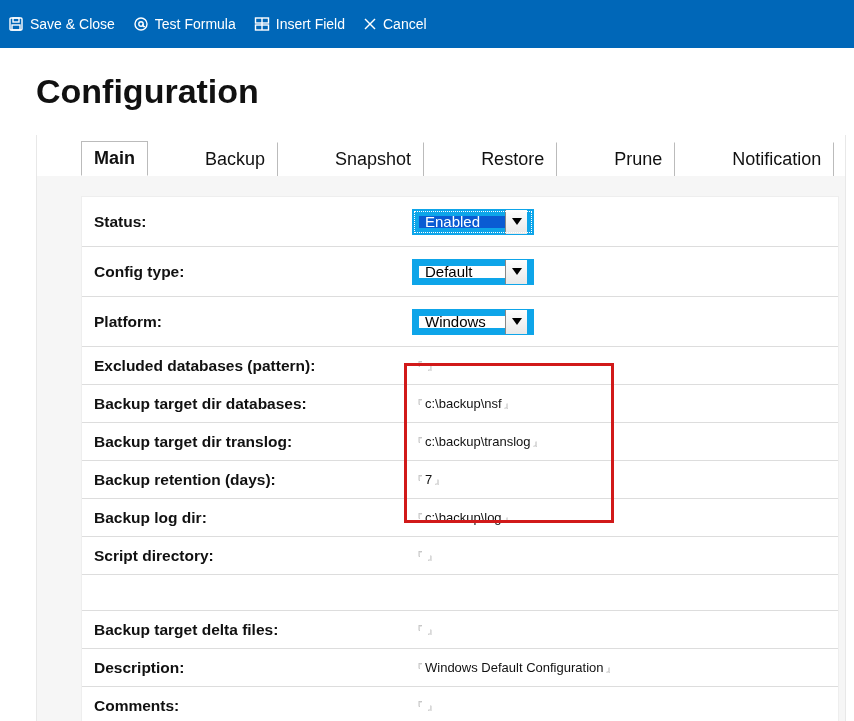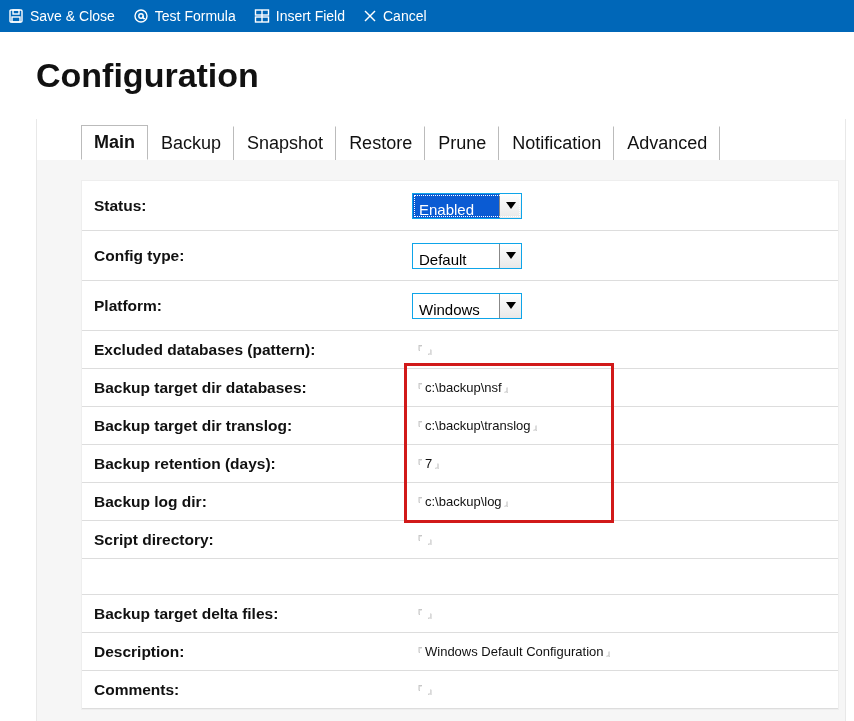--- a/index.html
+++ b/index.html
@@ -8,21 +8,21 @@
     font-family: Arial, Helvetica, sans-serif;
     font-size: 15px;
     background: #fff;
     width: 854px;
   }
   .toolbar {
     background: #0067b8;
     color: #fff;
     display: flex;
     align-items: center;
-    height: 32px;
+    height: 48px;
     padding: 0 8px;
     gap: 18px;
   }
   .toolbar-item {
     display: flex;
     align-items: center;
     gap: 6px;
     font-size: 14px;
     cursor: pointer;
     white-space: nowrap;
@@ -39,20 +39,21 @@
     background: #f6f6f6;
     border-left: 1px solid #e8e8e8;
     border-right: 1px solid #e8e8e8;
     padding-bottom: 40px;
   }
   .tabs {
     display: flex;
     padding: 6px 0 0 44px;
     background: #fff;
     align-items: center;
+    gap: 44px;
   }
   .tab {
     padding: 6px 12px 6px 12px;
     font-size: 18px;
     color: #111;
     border-right: 1px solid #bbb;
     border-top: 1px solid transparent;
     border-left: 1px solid transparent;
     cursor: pointer;
     background: #fff;
@@ -86,22 +87,22 @@
     font-size: 15.5px;
   }
   .val {
     flex: 1;
     display: flex;
     align-items: center;
     position: relative;
   }
   .select-wrap {
     display: inline-flex;
-    align-items: flex-end;
-    border: 1px solid #0ea5e9;
+    align-items: center;
+    border: 7px solid #0ea5e9;
     height: 26px;
     padding-left: 6px;
     background: #fff;
     position: relative;
   }
   .select-wrap.selected {
     background: #0a5bd3;
     color: #fff;
     outline: 1px dotted #fff;
     outline-offset: -3px;

